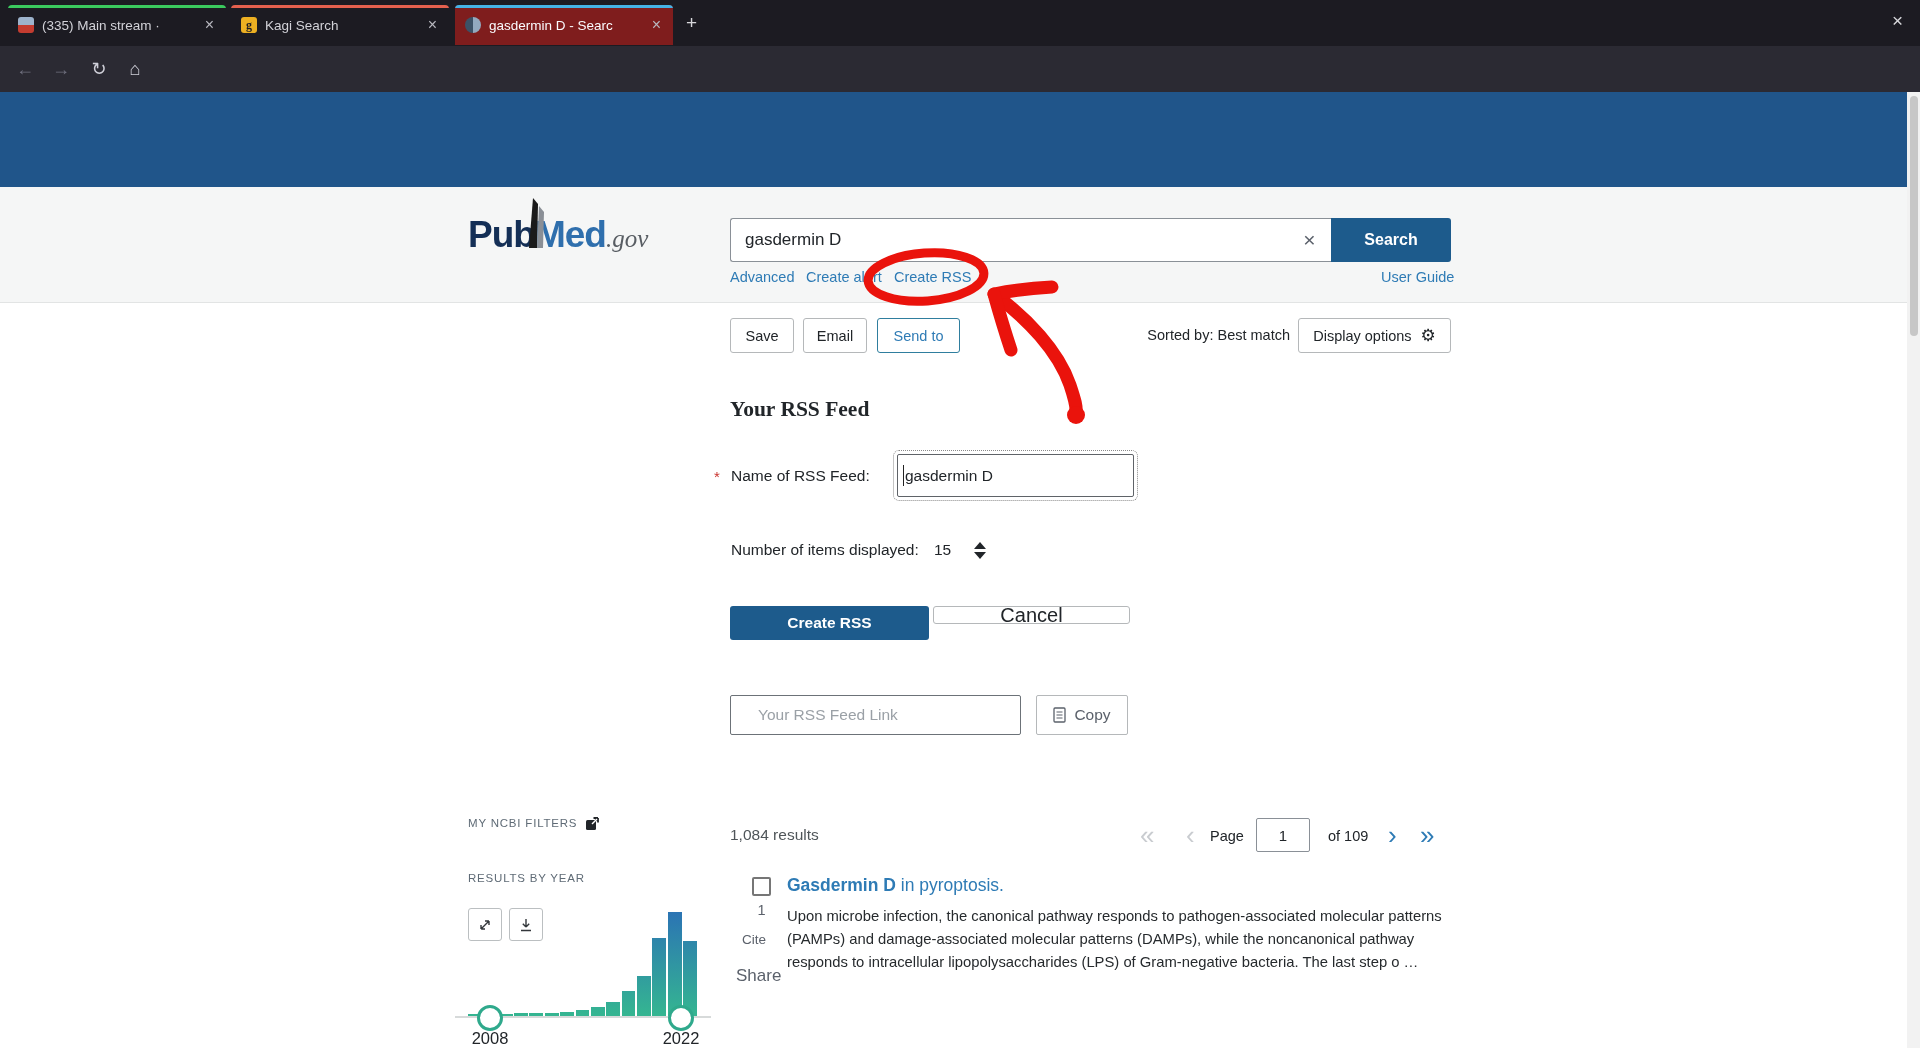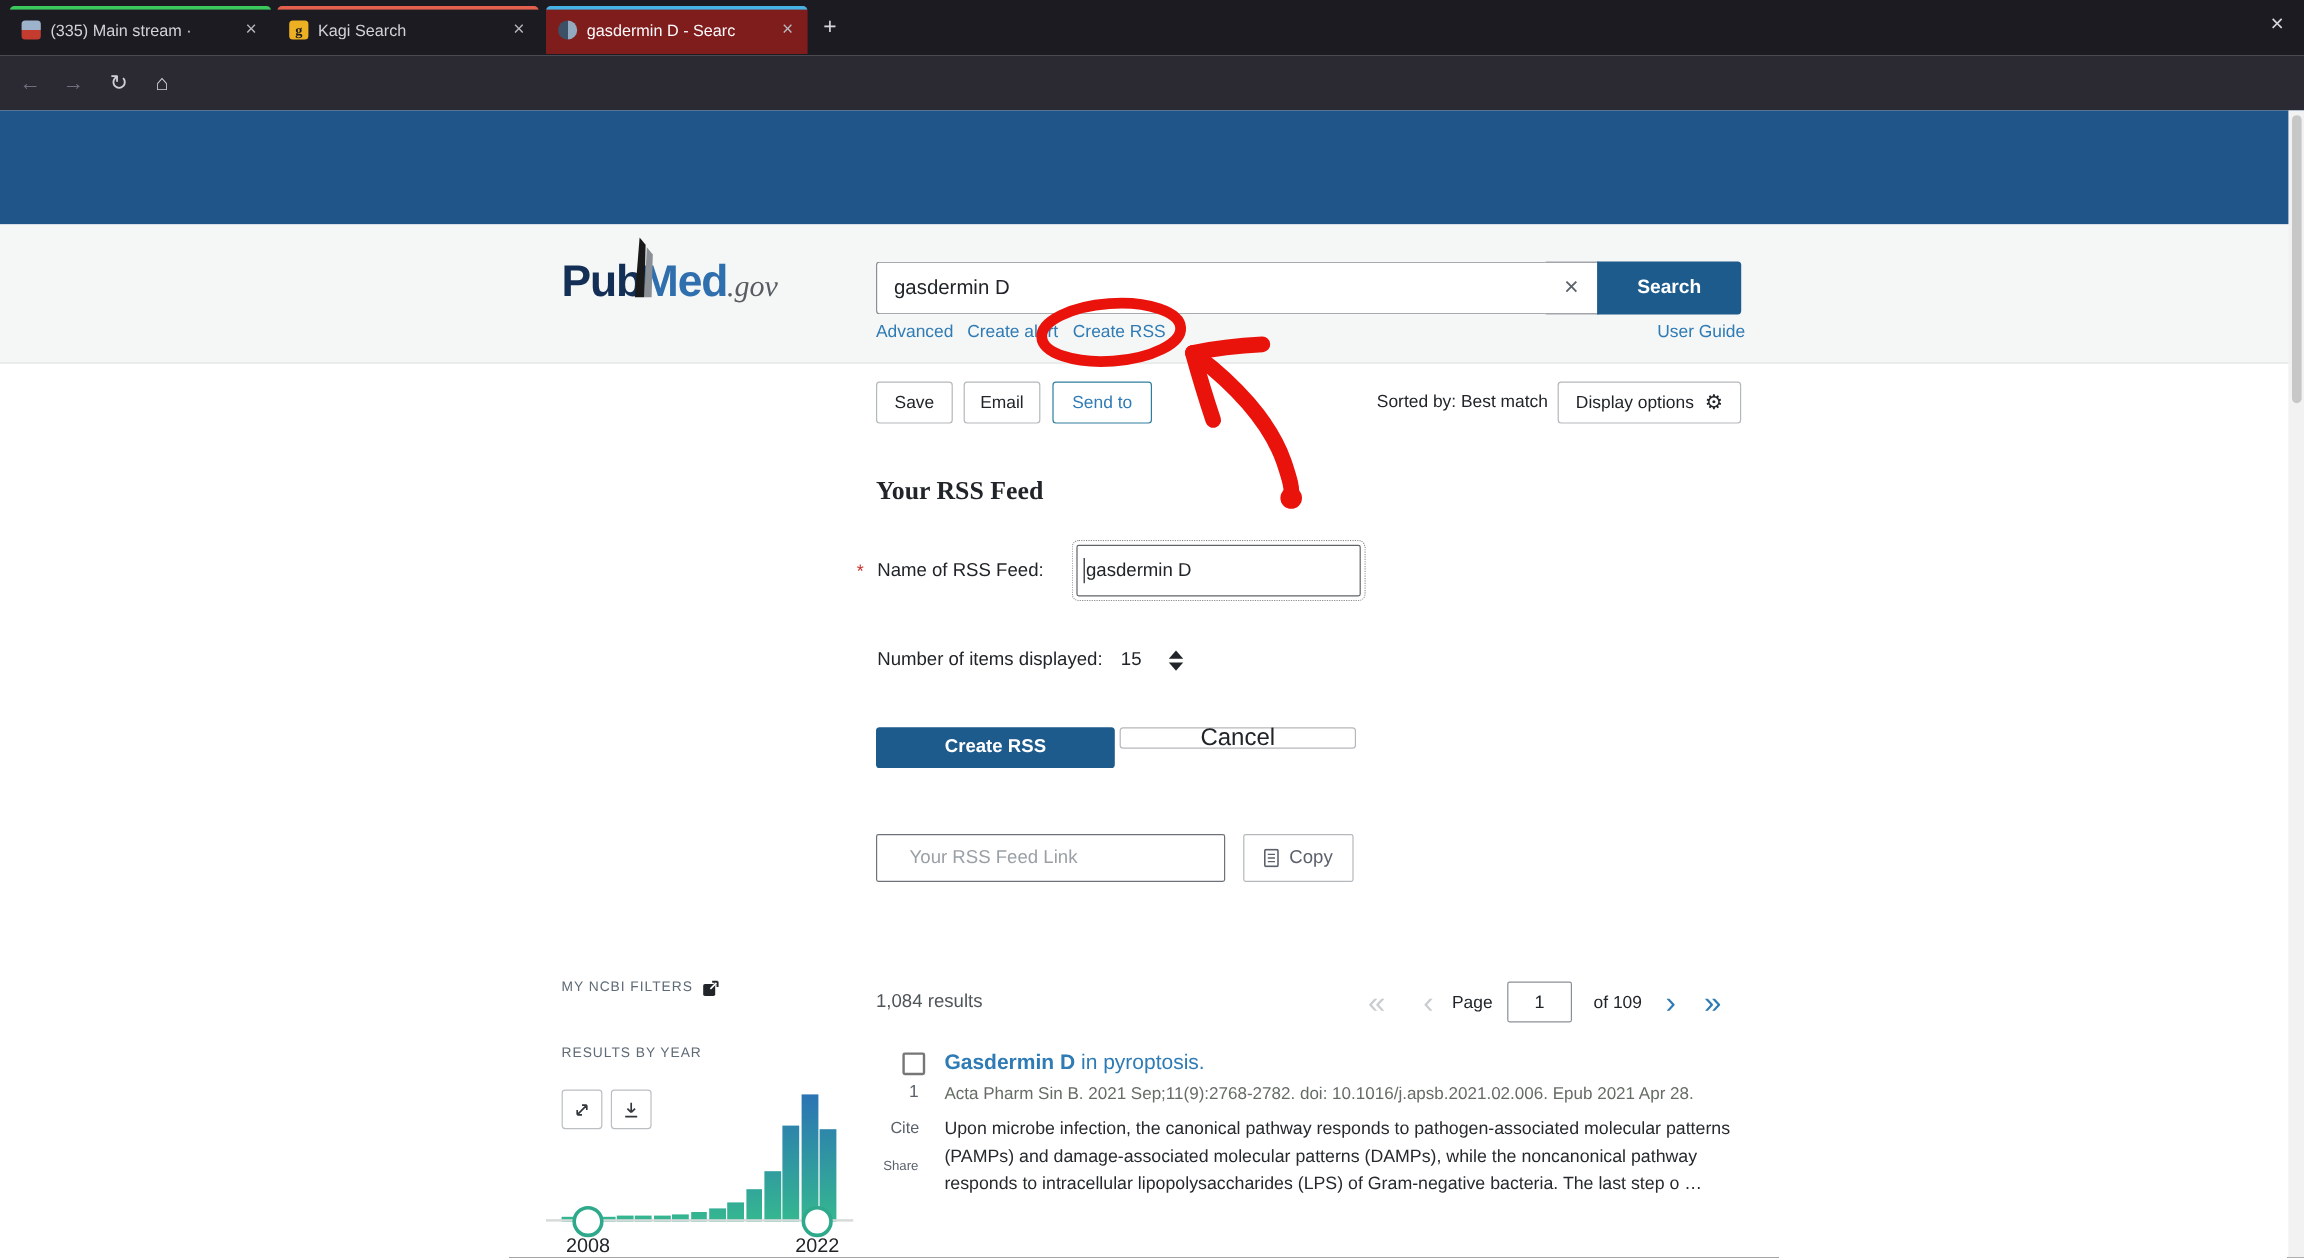--- a/index.html
+++ b/index.html
@@ -129,21 +129,21 @@
   .pgchev.dim { color:#c9ccd0; } .pgchev.blu { color:#2e7bb5; }
   #pg-first { left:1140px; } #pg-prev { left:1186px; } #pg-next { left:1388px; } #pg-last { left:1420px; }
   #pg-label { position:absolute; left:1210px; top:828px; font-size:14.5px; color:#212529; }
   #pg-input { position:absolute; left:1256px; top:818px; width:54px; height:34px; border:1px solid #8a9097; border-radius:2px;
               display:flex; align-items:center; justify-content:center; font-size:15px; color:#212529; background:#fff; }
   #pg-of { position:absolute; left:1328px; top:828px; font-size:14.5px; color:#212529; }
 
   #cb1 { position:absolute; left:752px; top:877px; width:19px; height:19px; background:#fff; border:2px solid #767676; border-radius:2px; }
   #item-num { position:absolute; left:752px; top:902px; width:19px; text-align:center; font-size:14.5px; color:#5b616b; }
   #item-cite { position:absolute; left:742px; top:932px; font-size:13.5px; color:#5b616b; }
-  #item-share { position:absolute; left:736px; top:966px; font-size:11px; color:#5b616b; }
+  #item-share { position:absolute; left:736px; top:966px; font-size:17px; color:#5b616b; }
   #item-main { position:absolute; left:787px; top:873px; width:668px; }
   #item-title { font-size:17.5px; color:#2e7bb5; line-height:24px; }
   #item-title b { font-weight:bold; }
   #item-authors { margin-top:6px; font-size:14.2px; color:#3d4247; line-height:20px; }
   #item-citation { margin-top:5px; font-size:14.2px; color:#656d64; line-height:20px; }
   #item-meta { margin-top:6px; display:flex; gap:40px; font-size:14.2px; line-height:20px; }
   #item-pmid { color:#277f68; }
   #item-pmc { color:#c3590c; font-weight:bold; }
   #item-review { color:#3d9457; }
   #item-snippet { margin-top:8px; font-size:14.8px; color:#262a2d; line-height:23px; }
@@ -375,21 +375,20 @@
   <div id="pg-of">of 109</div>
   <div class="pgchev blu" id="pg-next">›</div>
   <div class="pgchev blu" id="pg-last">»</div>
 
   <div id="cb1"></div>
   <div id="item-num">1</div>
   <div id="item-cite">Cite</div>
   <div id="item-share">Share</div>
   <div id="item-main">
     <div id="item-title"><b>Gasdermin D</b><span> in pyroptosis.</span></div>
-    <div id="item-citation">Acta Pharm Sin B. 2021 Sep;11(9):2768-2782. doi: 10.1016/j.apsb.2021.02.006. Epub 2021 Apr 28.</div>
     <div id="item-snippet">Upon microbe infection, the canonical pathway responds to pathogen-associated molecular patterns (PAMPs) and damage-associated molecular patterns (DAMPs), while the noncanonical pathway responds to intracellular lipopolysaccharides (LPS) of Gram-negative bacteria. The last step o …</div>
   </div>
 
   <div id="sb-track"></div>
   <div id="sb-thumb"></div>
 
   <svg id="anno" viewBox="0 0 1920 1048">
     <ellipse cx="926" cy="277" rx="58" ry="24" fill="none" stroke="#ea130c" stroke-width="9" transform="rotate(-4 926 277)"></ellipse>
     <g stroke="#ea130c" stroke-width="13" stroke-linecap="round" fill="none">
       <path d="M 998 297 C 1026 318, 1058 350, 1070 385 C 1075 400, 1077 407, 1076 414"></path>

